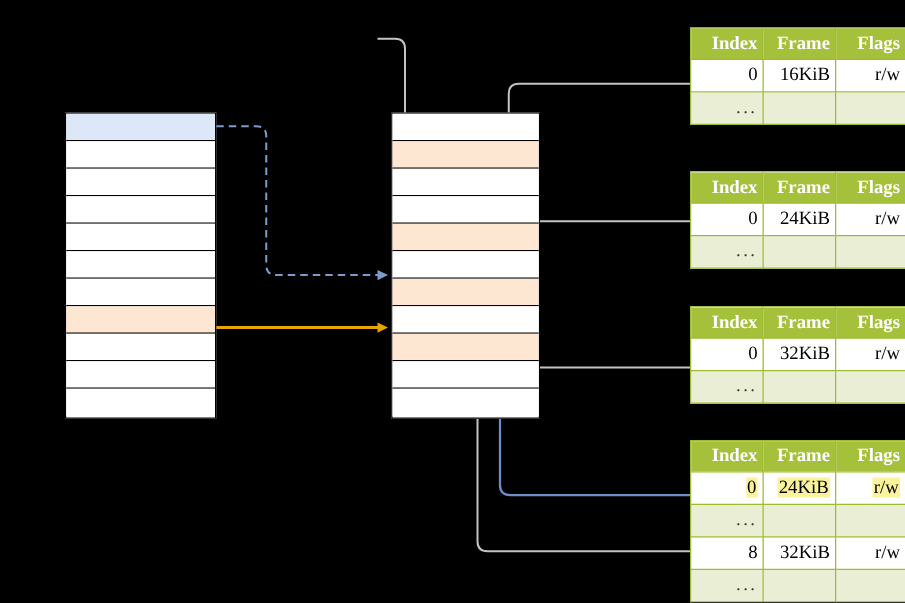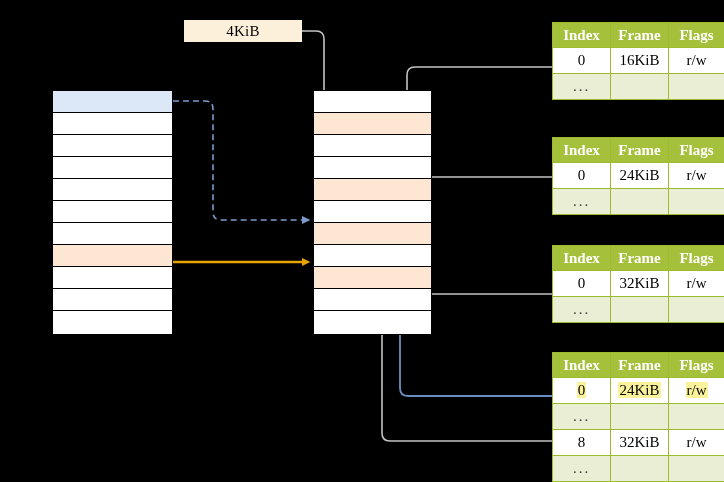--- a/index.html
+++ b/index.html
@@ -63,21 +63,21 @@
     border-spacing: 0;
     table-layout: fixed;
     background: #ffffff;
     font-size: 15px;
   }
   .ptable th,
   .ptable td {
     box-sizing: border-box;
     border: 1.2px solid #9cbb2e;
     padding: 1px 4px;
-    text-align: center;
+    text-align: right;
     height: 26px;
     overflow: hidden;
     white-space: nowrap;
   }
   .ptable th {
     background: #a5c13b;
     color: #ffffff;
     font-weight: bold;
     height: 25px;
     font-size: 15px;
@@ -137,21 +137,20 @@
 
     <g>
       <path d="M552,441 L390,441 Q382,441 382,433 L382,270" fill="none" stroke="#c3c3c3" stroke-width="1.6" marker-end="url(#ah-gray)"></path>
     </g>
 
     <g>
       <path d="M552,396 L408,396 Q400,396 400,388 L400,222" fill="none" stroke="#6b8fc4" stroke-width="1.8" marker-end="url(#ah-blue)"></path>
     </g>
   </svg>
 
-  <div class="size-label" id="size-label" style="left:184px; top:20px; width:118px;">4KiB</div>
 
   <div class="column" id="left-column" style="left:52px; top:90px; width:121px; height:245px;">
       <div class="cell blue" style="height: 22.0364px;"></div>
       <div class="cell" style="height: 22.0364px;"></div>
       <div class="cell" style="height: 22.0364px;"></div>
       <div class="cell" style="height: 22.0364px;"></div>
       <div class="cell" style="height: 22.0364px;"></div>
       <div class="cell" style="height: 22.0364px;"></div>
       <div class="cell" style="height: 22.0364px;"></div>
       <div class="cell peach" style="height: 22.0364px;"></div>

